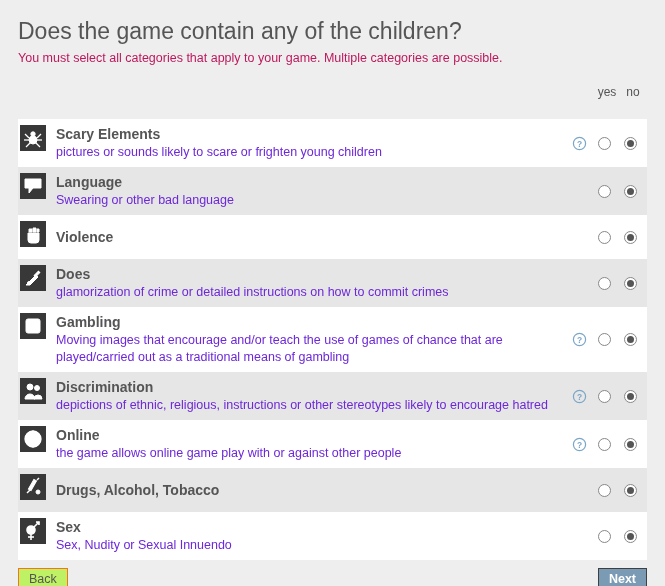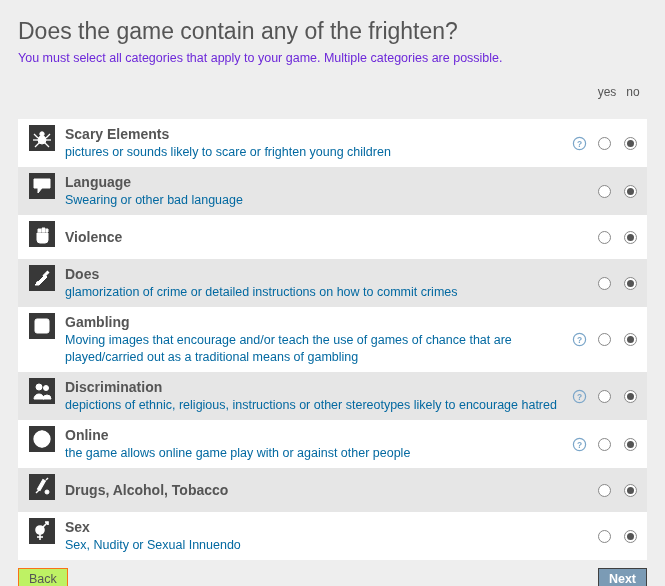--- a/index.html
+++ b/index.html
@@ -13,37 +13,37 @@
     font-size: 13px;
   }
   h1 {
     font-size: 23px;
     font-weight: 400;
     color: #555;
     margin-bottom: 6px;
   }
   .subtitle {
     font-size: 12.5px;
-    color: #6d28d9;
+    color: #be185d;
     margin-bottom: 20px;
   }
   .header-row {
     display: flex;
     justify-content: flex-end;
     font-size: 12px;
     color: #555;
     margin-bottom: 20px;
     padding-right: 1px;
   }
   .header-row span { width: 26px; text-align: center; }
   .list { border: none; }
   .row {
     display: flex;
     align-items: center;
-    padding: 6px 4px 6px 11px;
+    padding: 6px 4px 6px 2px;
     min-height: 44px;
     justify-content: center;
   }
   .row.alt0 { background: #ffffff; }
   .row.alt1 { background: #e6e6e6; }
   .icon-box {
     width: 26px; height: 26px;
     background: #383838;
     flex-shrink: 0;
     margin-right: 10px;
@@ -57,21 +57,21 @@
     padding-right: 8px;
   }
   .cat-title {
     font-weight: 600;
     font-size: 14px;
     color: #555;
     line-height: 1.3;
   }
   .cat-desc {
     font-size: 12.5px;
-    color: #0369a1;
+    color: #6d28d9;
     line-height: 1.35;
     margin-top: 1px;
   }
   .controls {
     display: flex;
     align-items: center;
     gap: 0;
     flex-shrink: 0;
   }
   .help-slot {
@@ -118,21 +118,21 @@
   .btn.primary {
     background: #7b9bb5;
     border: 1px solid #404040;
     color: #fff;
     font-weight: 600;
   }
 </style>
 </head>
 <body>
 
-<h1>Does the game contain any of the frighten?</h1>
+<h1>Does the game contain any of the children?</h1>
 <div class="subtitle">You must select all categories that apply to your game. Multiple categories are possible.</div>
 
 <div class="header-row">
   <span>yes</span>
   <span>no</span>
 </div>
 
 <div class="list" id="list">
     <div class="row alt0">
       <div class="icon-box">

